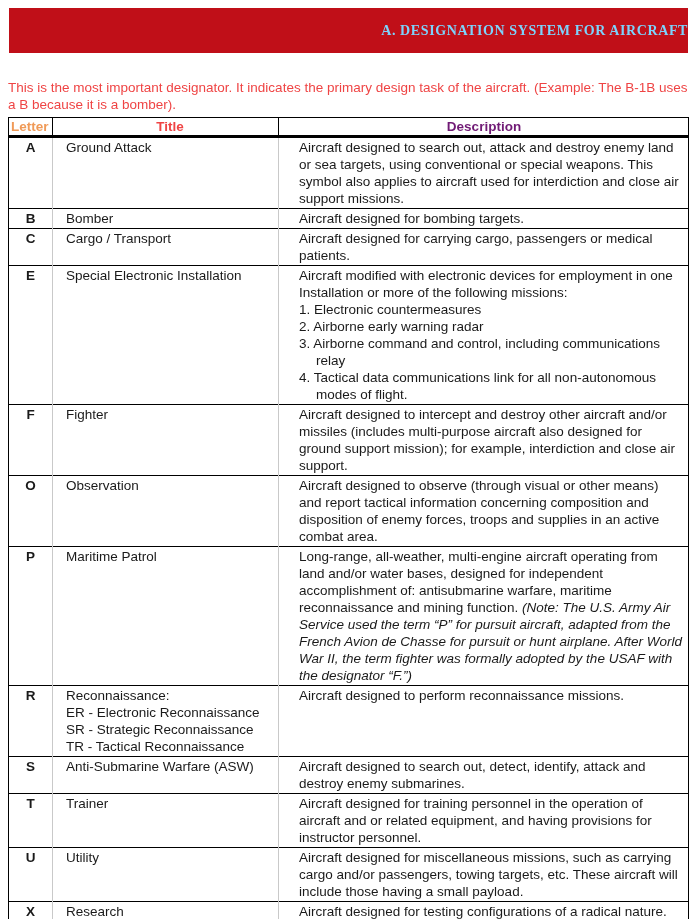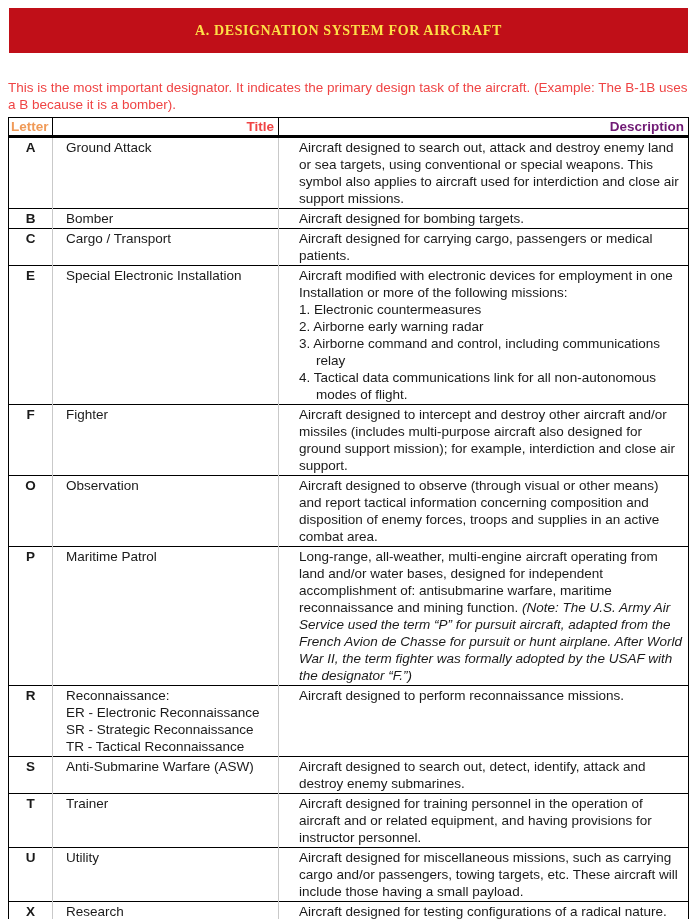--- a/index.html
+++ b/index.html
@@ -23,21 +23,21 @@
   table.dtable {
     position:absolute; left:8px; top:117px; width:680px;
     border-collapse:collapse; table-layout:fixed;
     font-size:13.5px; line-height:17px; color:#1a1a1a;
     border:1.5px solid #000;
   }
   col.w-letter { width:44px; }
   col.w-title  { width:226px; }
   col.w-desc   { width:410px; }
   th {
-    font-weight:bold; text-align:right; padding:0 4px; height:17px;
+    font-weight:bold; text-align:center; padding:0 4px; height:17px;
     border-bottom:3px solid #000; border-left:1px solid #000;
     color:#f09a57;
   }
   th:first-child { border-left:none; }
   th.c-letter { padding-left:2px; }
   th.c-title  { padding-left:13px; }
   th.c-desc   { padding-left:5px; }
   td {
     vertical-align:top; border-top:1.5px solid #000;
     border-left:1px solid #c9c9c9; padding:1px 4px;
@@ -45,21 +45,21 @@
   td:first-child { border-left:none; }
   td.c-letter { text-align:center; font-weight:bold; padding:1px 2px; }
   td.c-title  { padding-left:13px; white-space:pre-line; }
   td.c-desc   { padding-left:20px; }
   .note { font-style:italic; }
   .li { padding-left:17px; text-indent:-17px; }
 </style>
 </head>
 <body>
 
-<div class="banner" style="background: rgb(192, 15, 24); color: #fde047;">
+<div class="banner" style="background: rgb(192, 15, 24); color: #7dd3fc; align-items: flex-end;">
   <div class="banner-line1">A. DESIGNATION SYSTEM FOR AIRCRAFT</div>
 </div>
 
 <div class="intro">This is the most important designator. It indicates the primary design task of the aircraft. (Example: The B-1B uses a B because it is a bomber).</div>
 
 <table class="dtable">
   <colgroup>
     <col class="w-letter">
       <col class="w-title">
       <col class="w-desc">

